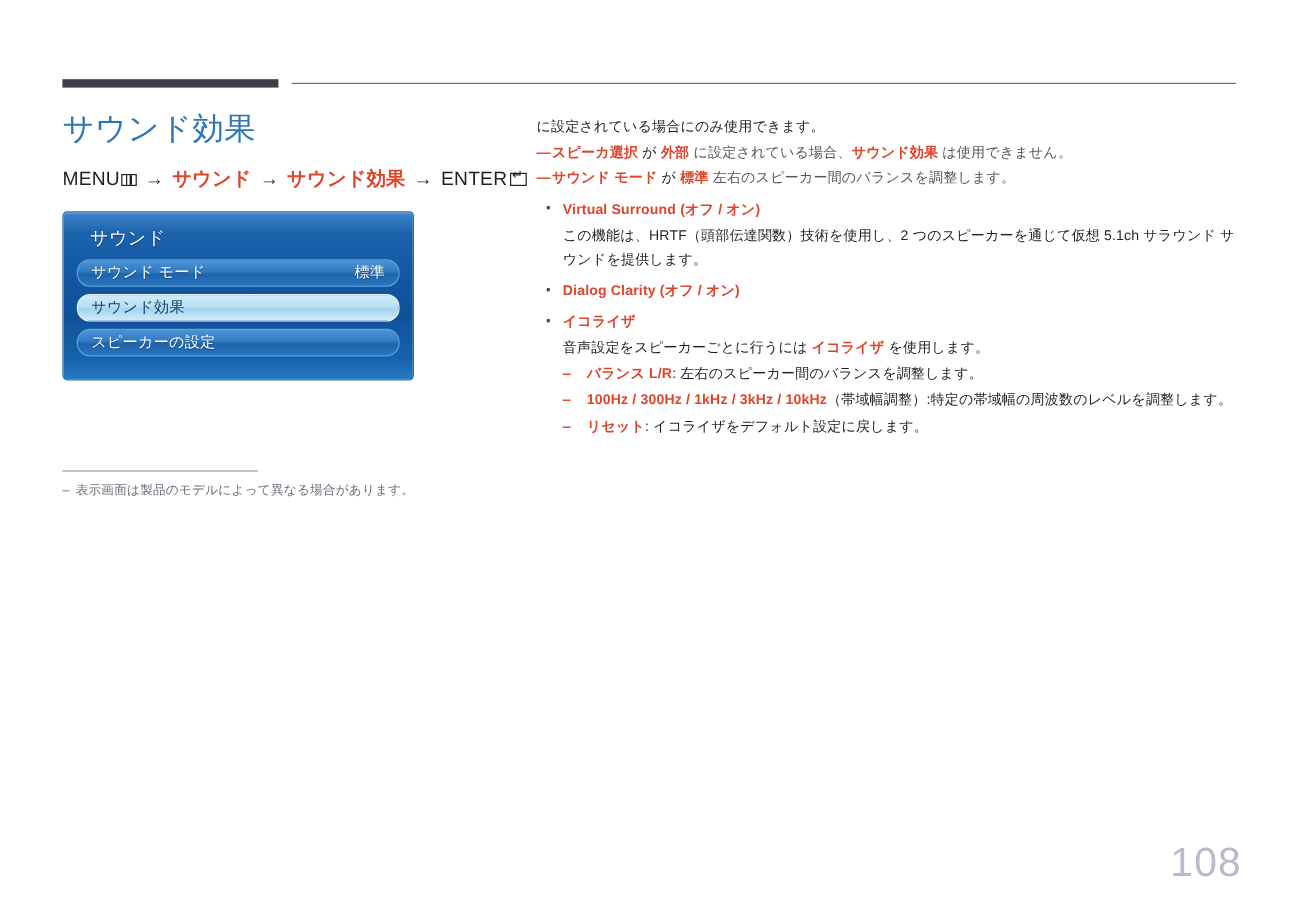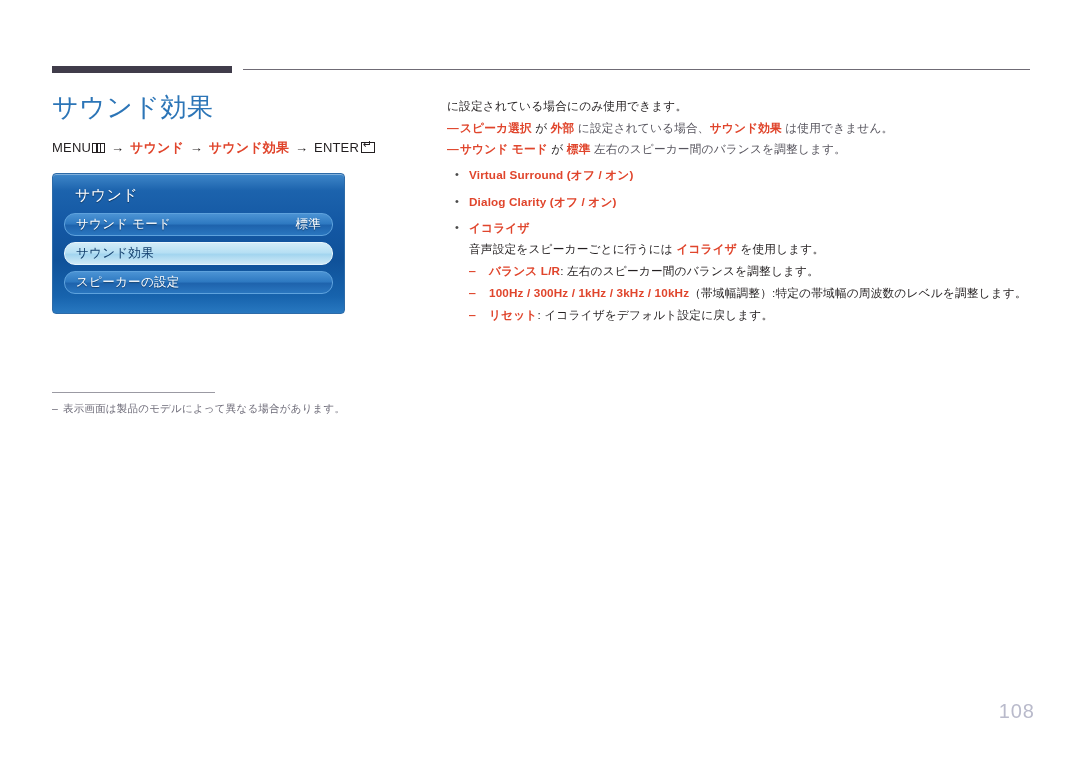--- a/index.html
+++ b/index.html
@@ -42,21 +42,21 @@
   }
   #page-title {
     font-size: 26px;
     color: #2c75b7;
     letter-spacing: 0.5px;
     line-height: 1.2;
     margin: 0 0 16px 0;
     font-weight: normal;
   }
   #breadcrumb {
-    font-size: 13px;
+    font-size: 16px;
     color: #231f20;
     letter-spacing: 0.2px;
     white-space: nowrap;
     margin-bottom: 16px;
   }
   #breadcrumb .bc-hi { color: #e0452c; font-weight: bold; }
   #breadcrumb .bc-plain { color: #231f20; }
   #breadcrumb .bc-arrow { color: #231f20; padding: 0 2px; }
   .glyph-menu {
     display: inline-block;
@@ -230,21 +230,21 @@
 
   .hi { color: #e0452c; font-weight: bold; }
   .hi-thin { color: #e0452c; }
   .muted { color: #58565f; }
 
   
   #page-number {
     position: absolute;
     right: 45px;
     top: 700px;
-    font-size: 20px;
+    font-size: 34px;
     color: #b9bacb;
     letter-spacing: 1px;
   }
 </style>
 </head>
 <body>
 
 <div id="header-bar-thick"></div>
 <div id="header-bar-thin"></div>
 
@@ -301,20 +301,21 @@
 
   <div class="r-note">
     <span class="n-dash">―</span>
     <span class="n-body"><span class="hi">サウンド モード</span><span> が </span><span class="hi">標準</span><span class="muted"> 左右のスピーカー間のバランスを調整します。</span></span>
   </div>
 
   <div class="r-bullet">
     <span class="b-dot">•</span>
     <span class="b-main">
       <span class="b-title"><span class="hi-thin">Virtual Surround </span><span class="hi-thin">(</span><span class="hi">オフ / オン</span><span class="hi-thin">)</span></span>
+      <div class="b-desc">この機能は、HRTF（頭部伝達関数）技術を使用し、2 つのスピーカーを通じて仮想 5.1ch サラウンド サウンドを提供します。</div>
     </span>
   </div>
 
   <div class="r-bullet">
     <span class="b-dot">•</span>
     <span class="b-main">
       <span class="b-title"><span class="hi-thin">Dialog Clarity </span><span class="hi-thin">(</span><span class="hi">オフ / オン</span><span class="hi-thin">)</span></span>
     </span>
   </div>
 

